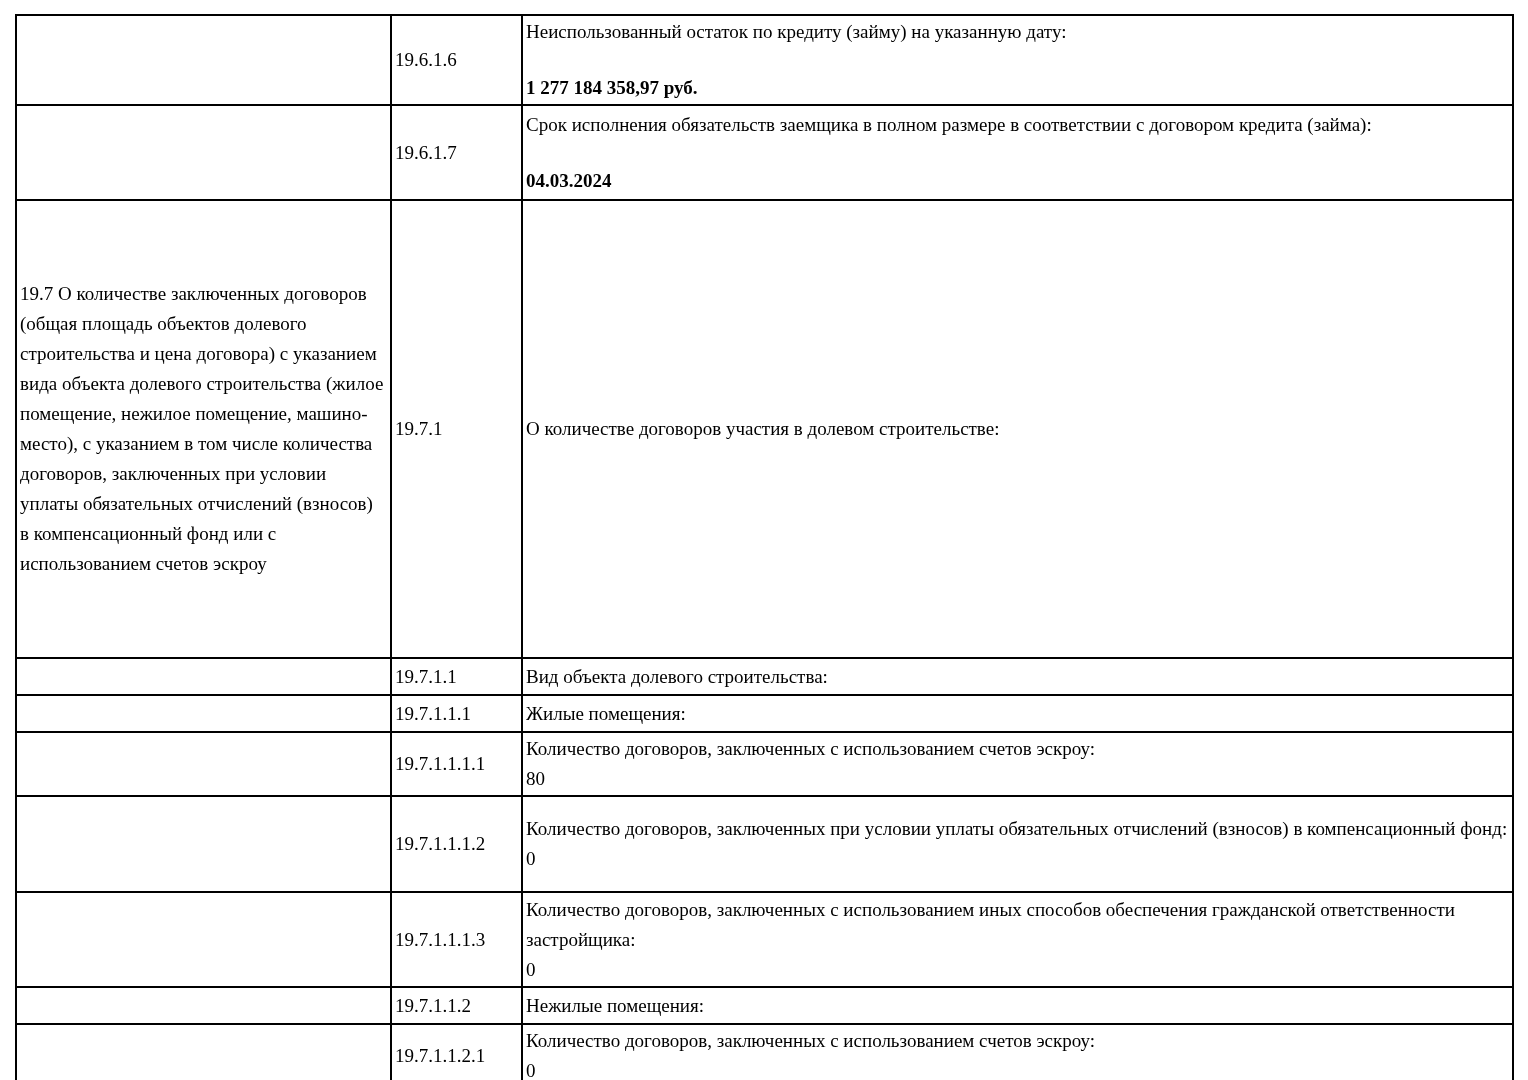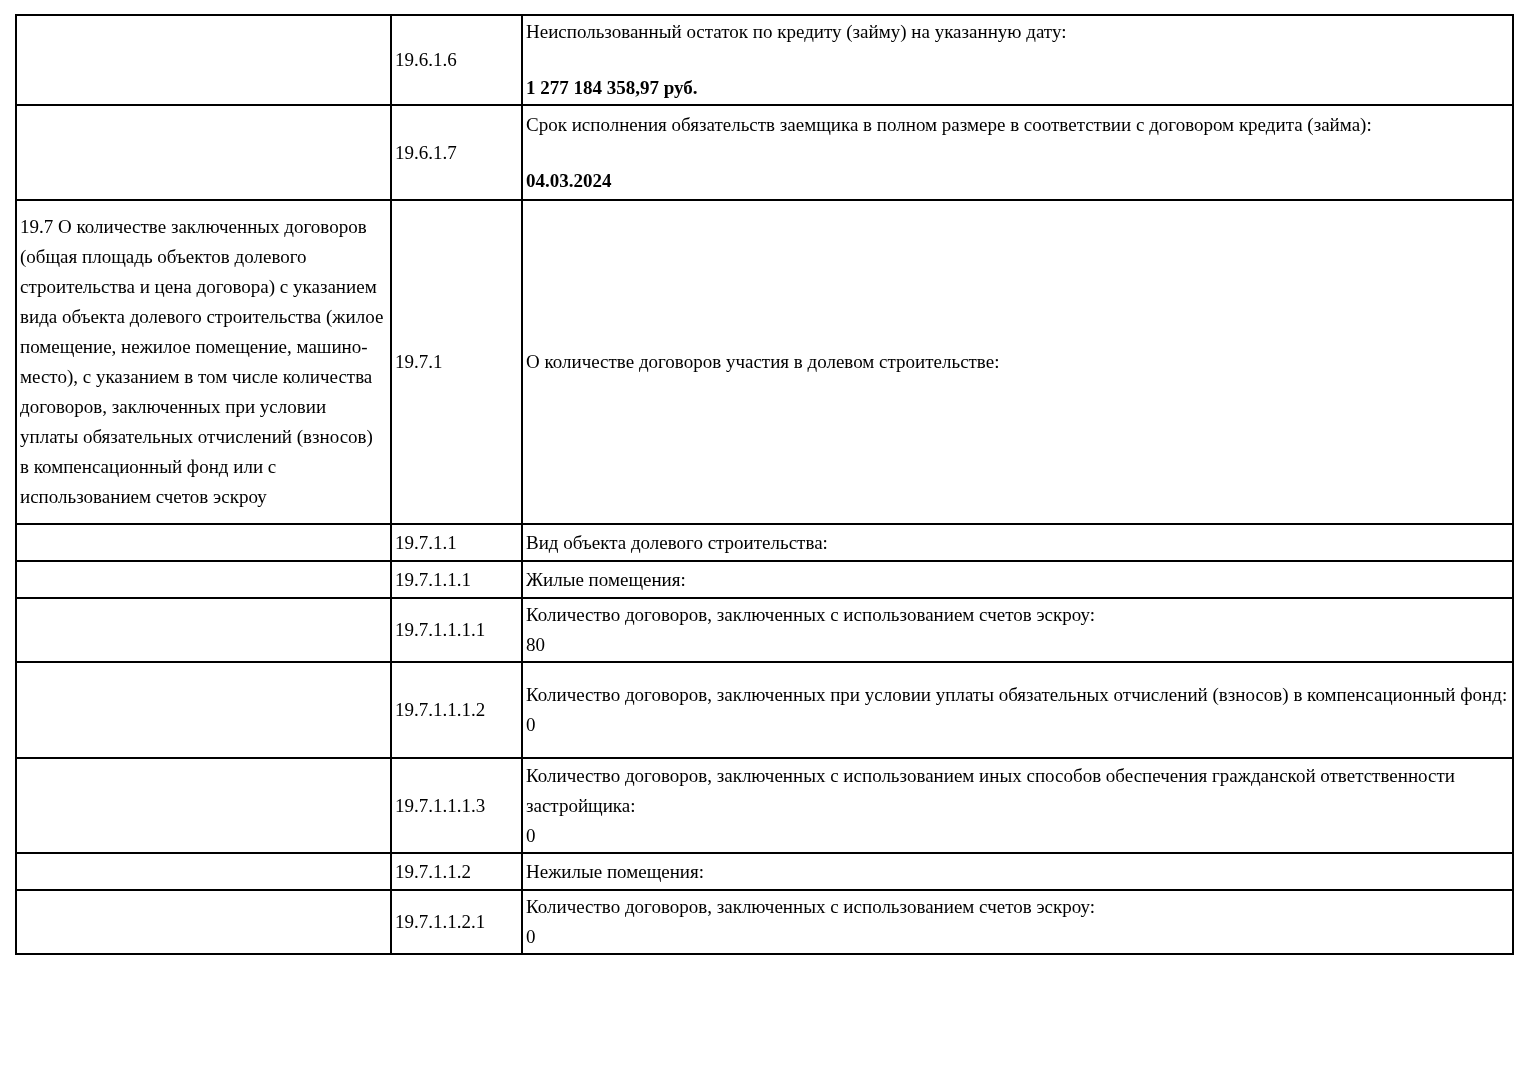--- a/index.html
+++ b/index.html
@@ -29,21 +29,21 @@
     padding: 1px 4px 1px 3px;
     overflow: hidden;
   }
   col.c1 { width: 375px; }
   col.c2 { width: 131px; }
   td.sec  { padding-left: 4px; }
   td.code { padding-left: 4px; white-space: nowrap; }
   .bold { font-weight: bold; margin-top: 26px; }
   tr.r1  { height: 60px; }
   tr.r2  { height: 95px; }
-  tr.r3  { height: 324px; margin-left: 36px; }
+  tr.r3  { height: 458px; margin-left: 36px; }
   tr.r4  { height: 37px; }
   tr.r5  { height: 37px; }
   tr.r6  { height: 59px; }
   tr.r7  { height: 96px; }
   tr.r8  { height: 95px; }
   tr.r9  { height: 37px; border-radius: 12px; }
   tr.r10 { height: 62px; }
 </style>
 </head>
 <body>

